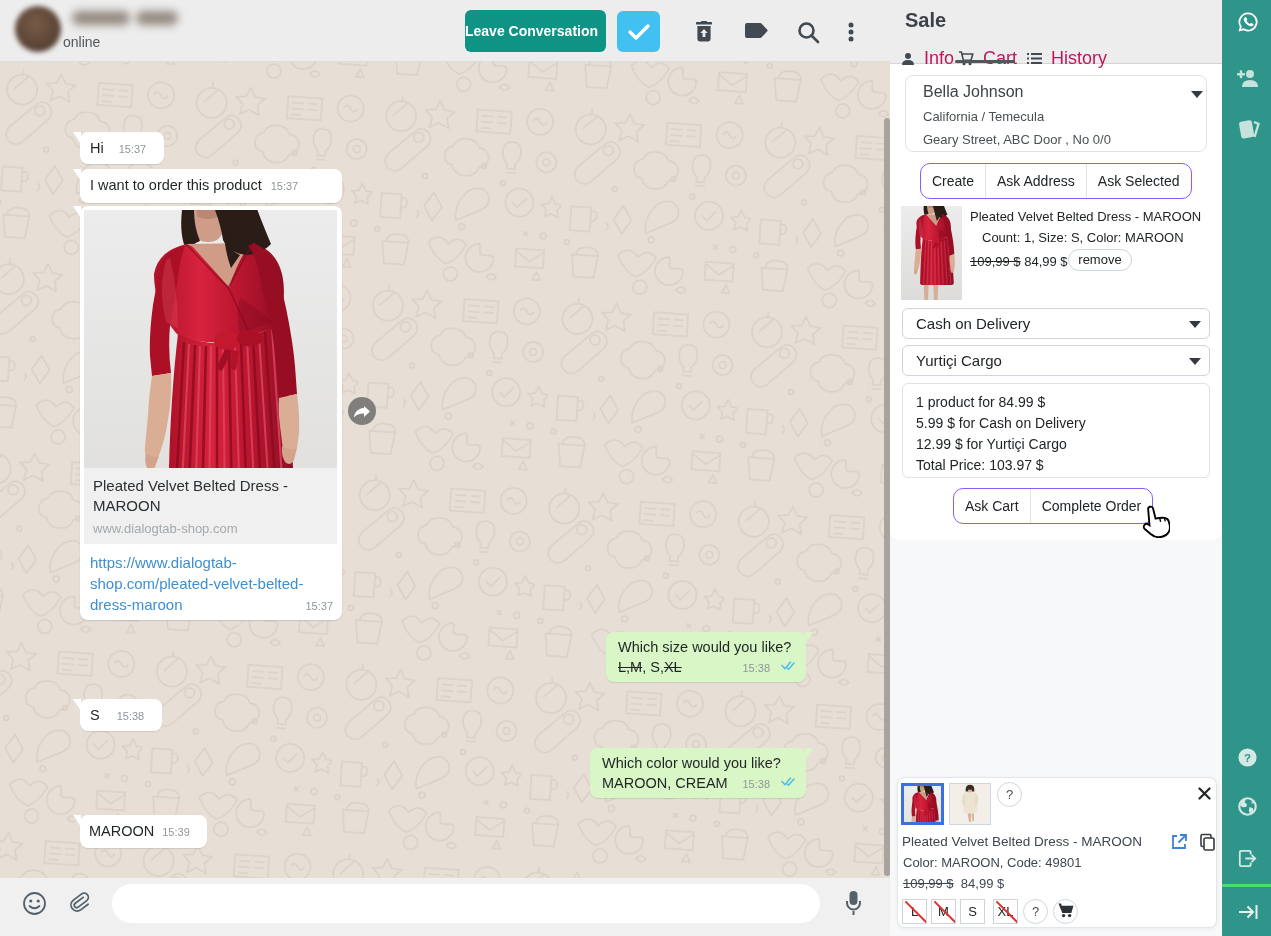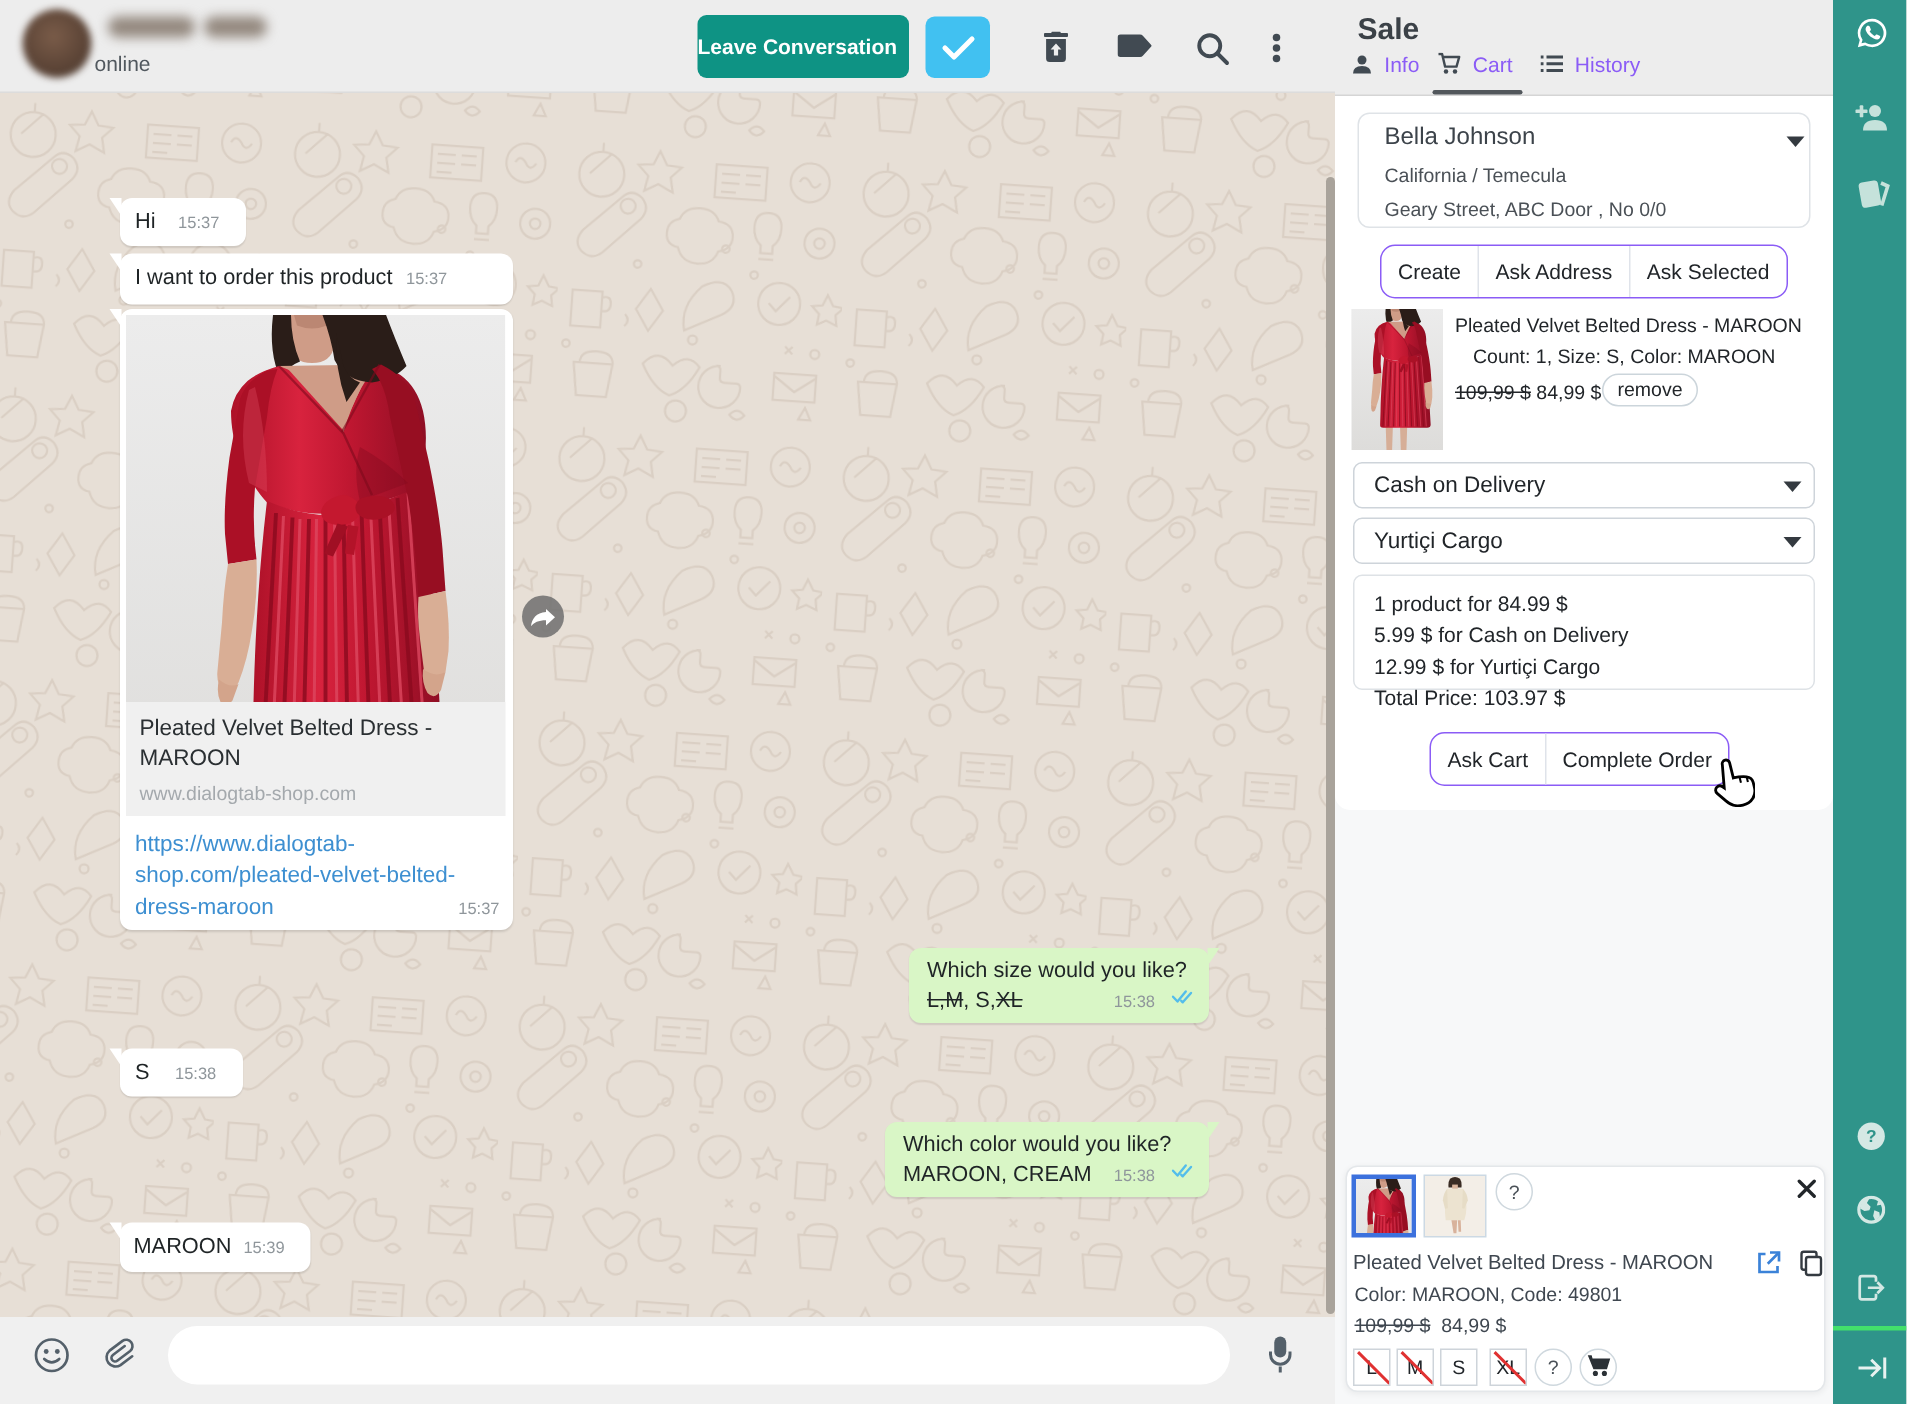--- a/index.html
+++ b/index.html
@@ -46,21 +46,21 @@
   #card-time { right:9px; top:394px; font-size:11px; color:#8f969b; }
 
   #share-btn { left:348px; top:397px; width:28px; height:28px; border-radius:50%;
     background:rgba(110,110,110,0.85); }
 
   
   #panel { left:890px; top:0; width:332px; height:936px; background:#f7f8f9; }
   #panel-header { left:890px; top:0; width:332px; height:64px; background:#ededed;
     border-bottom:1px solid #d5d5d5; }
   #sale-title { left:905px; top:9px; font-size:20px; font-weight:bold; color:#3b4147; }
-  .tab { position:absolute; top:35px; font-size:14px; color:#8b5cf6; }
+  .tab { position:absolute; top:48px; font-size:18px; color:#be185d; }
   #tab-underline { left:955px; top:60px; width:60px; height:3px; background:#52575c; border-radius:2px; }
 
   #panel-white { left:890px; top:64px; width:332px; height:476px; background:#fff;
     border-radius:0 0 10px 10px; }
   #cust-card { left:905px; top:75px; width:302px; height:77px; border:1px solid #dfe3e7; border-radius:8px; background:#fff; }
   #cust-name { left:923px; top:83px; font-size:16px; color:#3c434a; }
   .small-line { font-size:13px; color:#4a5056; }
   .btn-group { position:absolute; display:flex; border:1px solid #8b5cf6; border-radius:10px; background:#fff; }
   .btn-group > div { padding:0 11px; font-size:14px; color:#212529; display:flex; align-items:center; justify-content:center; }
   .btn-group > div + div { border-left:1px solid #dfe3ea; }
@@ -69,21 +69,21 @@
   .cart-line { font-size:13px; color:#212529; }
   .strike { text-decoration:line-through; }
   #remove-btn { left:1068px; top:249px; width:64px; height:22px; border:1px solid #ccd5db; border-radius:11px;
     font-size:13px; color:#212529; text-align:center; line-height:20px; background:#fff; }
 
   .select { position:absolute; left:902px; width:308px; height:31px; border:1px solid #ced4da; border-radius:6px;
     background:#fff; font-size:15px; color:#212529; line-height:29px; padding-left:13px; }
   .caret { position:absolute; width:0; height:0; border-left:6px solid transparent; border-right:6px solid transparent;
     border-top:7px solid #343a40; }
 
-  #summary { left:902px; top:383px; width:308px; height:77px; border:1px solid #dee2e6; border-radius:6px;
+  #summary { left:902px; top:383px; width:308px; height:95px; border:1px solid #dee2e6; border-radius:6px;
     background:#fff; padding:8px 0 0 13px; font-size:14px; color:#212529; line-height:21px; }
 
   #widget { left:897px; top:777px; width:320px; height:151px; background:#fff; border:1px solid #e4e7ea;
     border-radius:8px; box-shadow:0 1px 4px rgba(0,0,0,0.06); }
   .thumb { position:absolute; width:44px; height:44px; overflow:hidden; }
   .qcircle { position:absolute; width:25px; height:25px; border:1px solid #cfd8de; border-radius:50%;
     font-size:13px; color:#495057; text-align:center; line-height:24px; background:#fff; }
   .sizebox { position:absolute; width:25px; height:25px; overflow:hidden; border:1px solid #ced4da; font-size:13px;
     color:#212529; text-align:center; line-height:24px; background:#fff; }
   .slash::after { content:""; position:absolute; left:-2px; top:11px; width:30px; height:2px;

